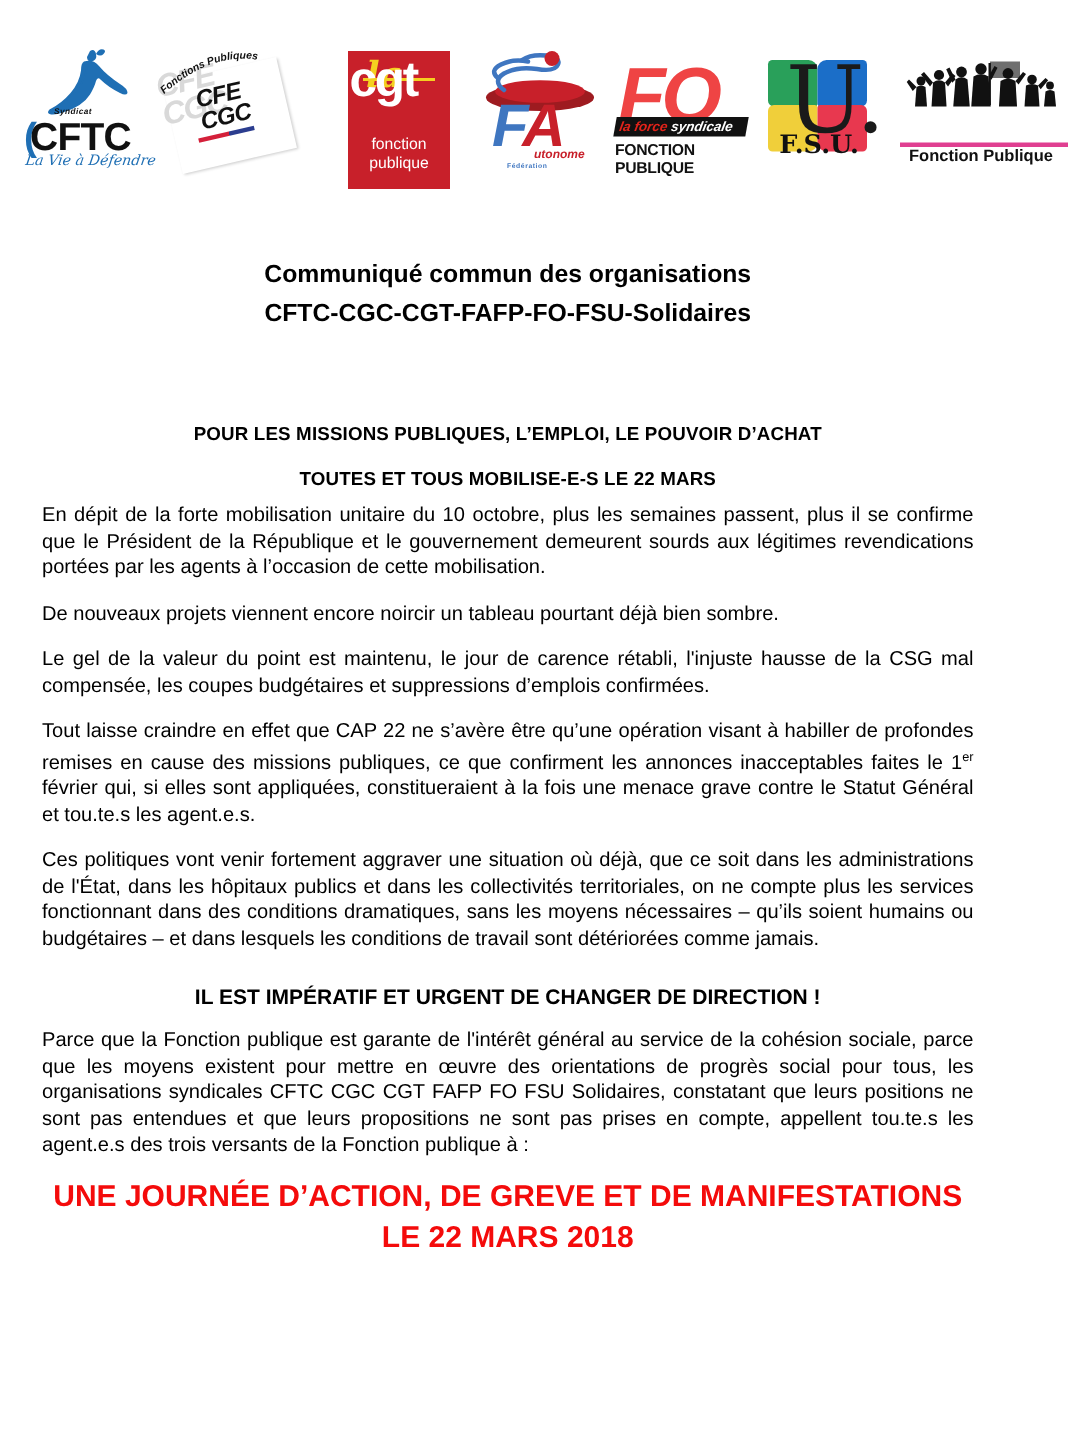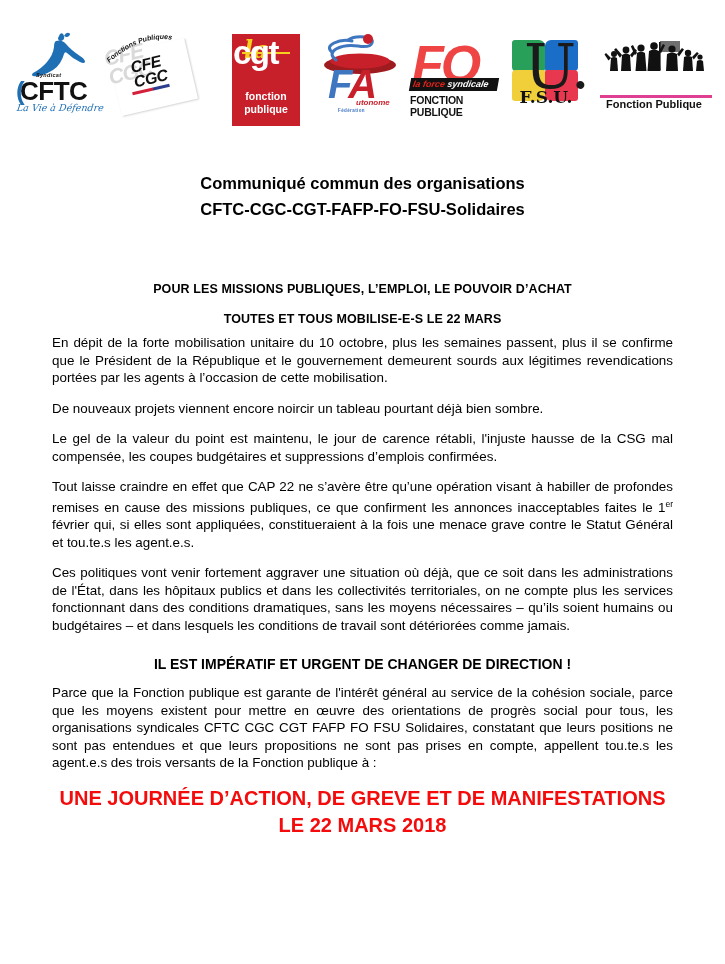--- a/index.html
+++ b/index.html
@@ -136,21 +136,21 @@
     color: #ffffff;
     letter-spacing: -1.5px;
   }
   .cgt .sub {
     position: absolute;
     left: 0; top: 56px;
     width: 68px;
     text-align: center;
     font-size: 10.5px;
     line-height: 13px;
-    font-weight: bold;
+    font-weight: normal;
     color: #ffffff;
   }
 
   
   .fa { left: 316px; top: 32px; width: 88px; height: 92px; }
   .fa svg { position: absolute; left: 0; top: 0; }
   .fa .letters {
     position: absolute;
     left: 12px; top: 30px;
     font-size: 40px;
@@ -266,21 +266,21 @@
     position: absolute;
     left: 8px; top: 58px;
     font-size: 11px;
     font-weight: bold;
     color: #111111;
   }
 
   
   .doc {
     position: relative;
-    padding: 0 52px;
+    padding: 0 28px;
     width: 621px;
     box-sizing: content-box;
   }
   .title-block {
     text-align: center;
     font-size: 16.5px;
     font-weight: bold;
     line-height: 26px;
     margin-top: 20px;
   }

